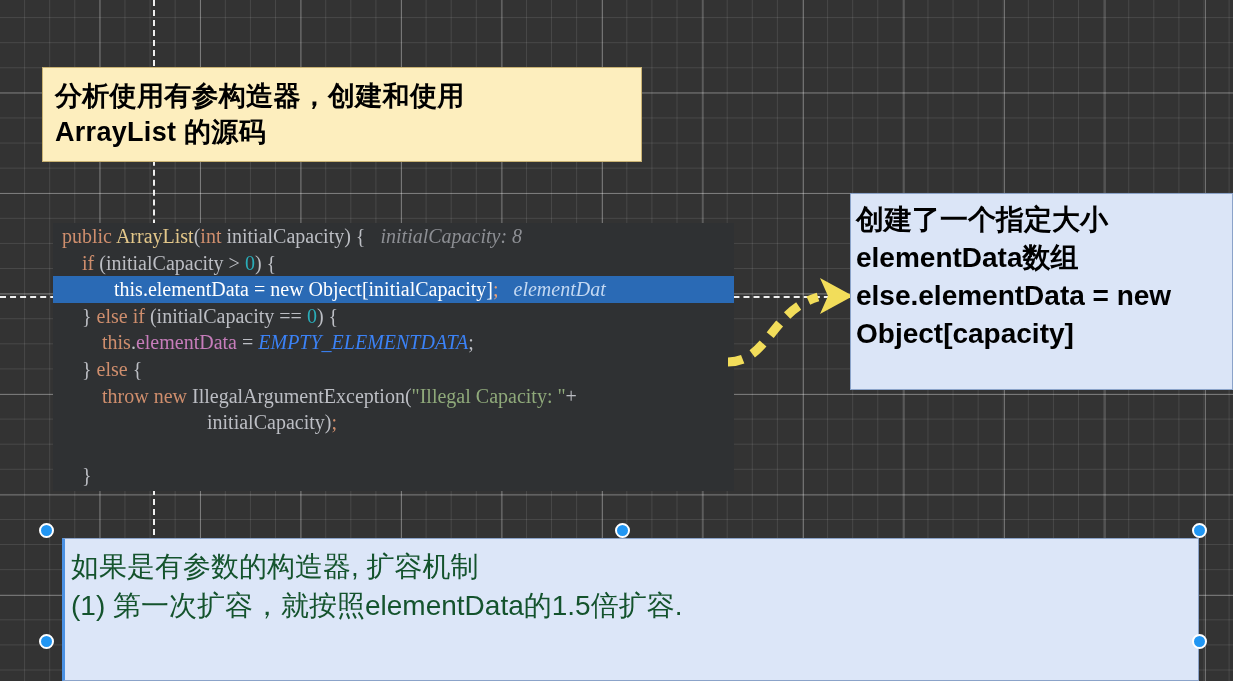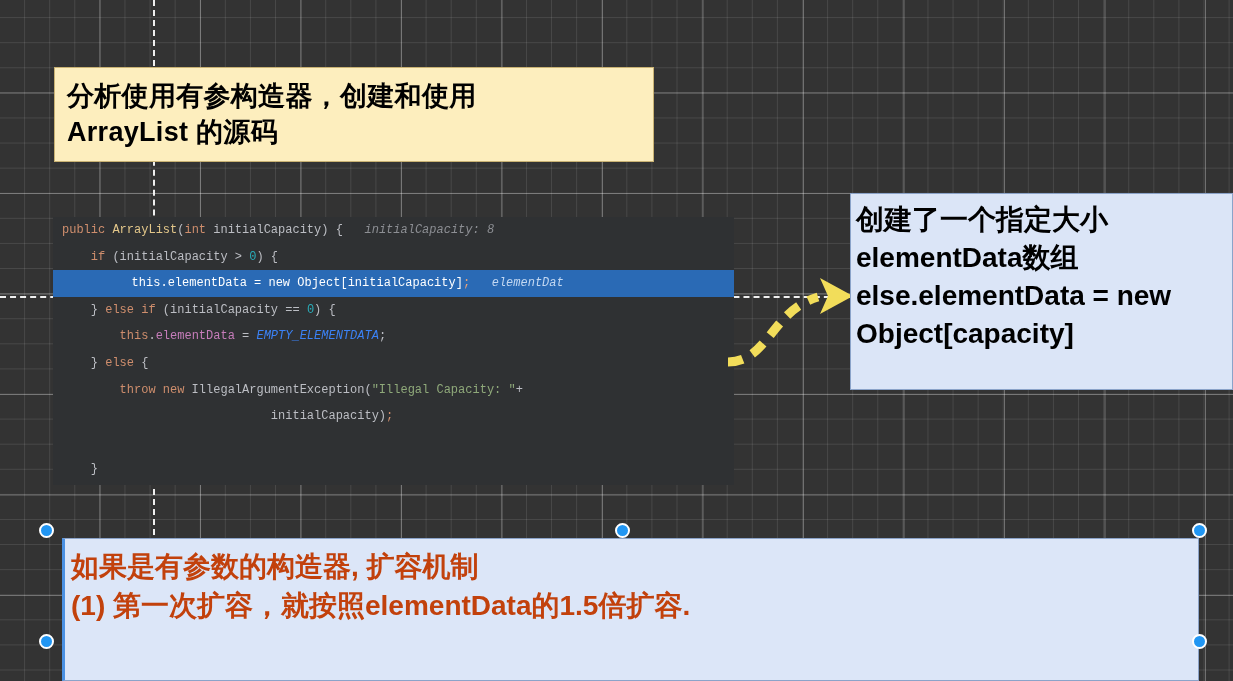--- a/index.html
+++ b/index.html
@@ -43,21 +43,21 @@
     top: 296px;
     width: 860px;
     height: 0;
     border-top: 2px dashed #ffffff;
     opacity: 0.92;
   }
 
   
   .note-yellow {
     position: absolute;
-    left: 54px;
+    left: 42px;
     top: 67px;
     width: 600px;
     height: 95px;
     background: #fdeebe;
     border: 1px solid #c9b273;
     box-sizing: border-box;
     padding: 10px 0 0 12px;
   }
   .note-yellow .line {
     color: #000000;
@@ -65,27 +65,27 @@
     font-size: 27px;
     line-height: 36px;
     white-space: nowrap;
     letter-spacing: 0.3px;
   }
 
   
   .code-block {
     position: absolute;
     left: 53px;
-    top: 217px;
+    top: 223px;
     width: 681px;
     height: 268px;
     background: #2f3133;
     overflow: hidden;
-    font-family: Liberation Mono, monospace;
-    font-size: 12px;
+    font-family: Liberation Serif, serif;
+    font-size: 20px;
     line-height: 26.6px;
     white-space: pre;
   }
   .code-block .row {
     height: 26.6px;
     padding-left: 9px;
     position: relative;
   }
   .code-block .row.hl {
     background: #2a6ab5;
@@ -138,22 +138,22 @@
     top: 538px;
     width: 1137px;
     height: 143px;
     background: #dce6f8;
     border: 1px solid #8ba3c9;
     border-left: 3px solid #4a90e2;
     box-sizing: border-box;
     padding: 8px 0 0 6px;
   }
   .note-blue-bottom .line {
-    color: #c2410c;
-    font-weight: bold;
+    color: #14532d;
+    font-weight: normal;
     font-size: 28px;
     line-height: 39px;
     white-space: nowrap;
   }
 
   
   .handle {
     position: absolute;
     width: 15px;
     height: 15px;

